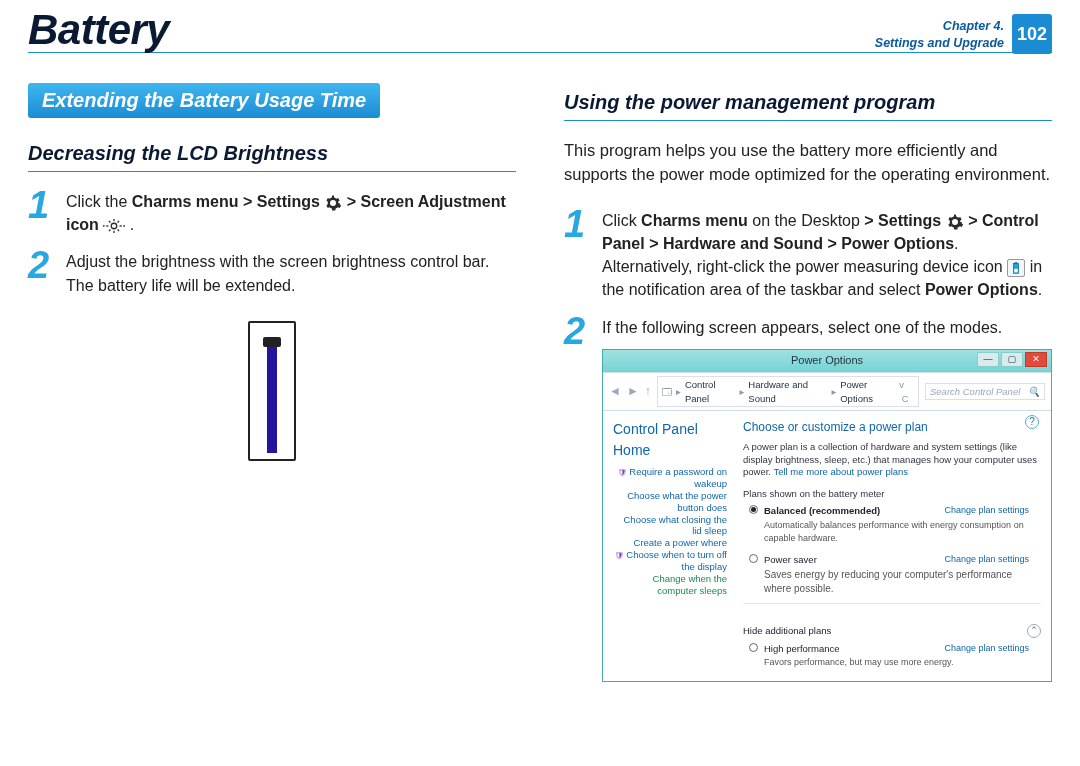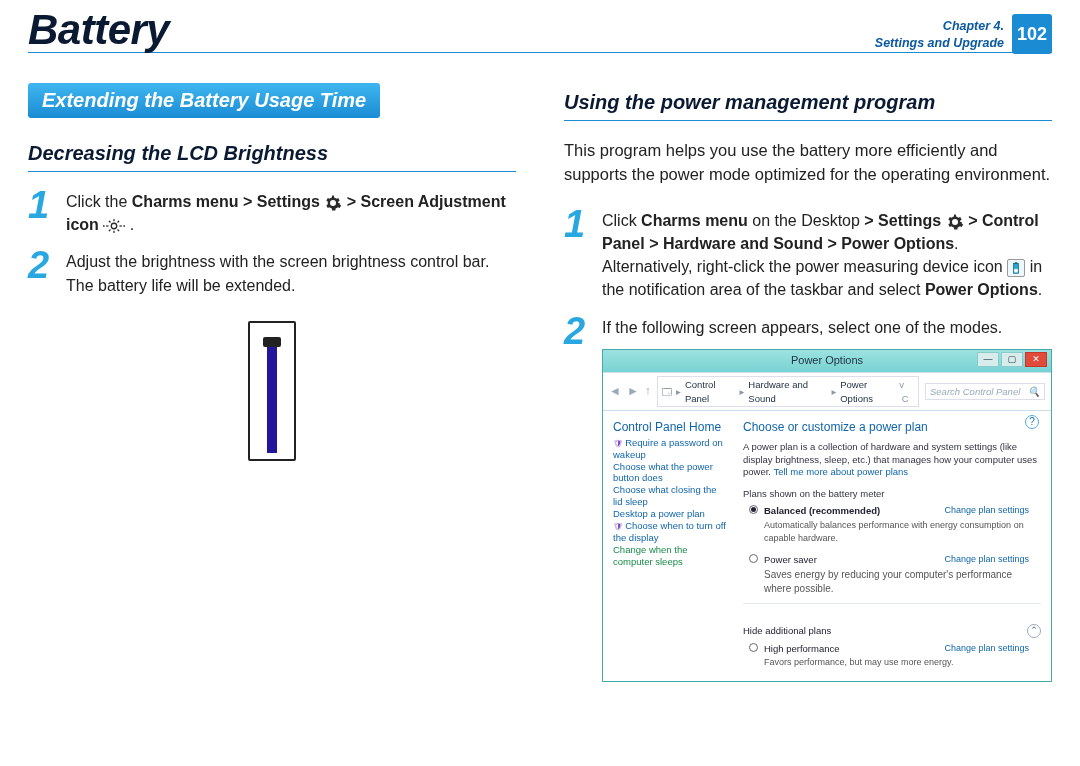--- a/index.html
+++ b/index.html
@@ -35,22 +35,22 @@
   .wbtn { width:22px; height:15px; background:#d8ecec; border:1px solid #8cc; font-size:9px; display:flex;align-items:center;justify-content:center;}
   .wbtn.cls{ background:#e24a3b; color:#fff; border-color:#c23a2b;}
   .pwin-nav { display:flex; align-items:center; gap:6px; background:#fff; border-top:1px solid #cde; border-bottom:1px solid #cde; padding:3px 6px; }
   .navarr { color:#9ab; font-size:12px; }
   .crumb { background:#fff; border:1px solid #dde; padding:1px 4px; flex:1; display:flex; gap:4px; align-items:center;}
   .crumb span{color:#234;}
   .crumb .sep{color:#89a;}
   .search { border:1px solid #dde; padding:1px 4px; width:120px; color:#9ab; font-style:italic; display:flex; justify-content:space-between;}
   .pwin-body { display:flex; }
   .pside { width:130px; border-right:0; padding:8px 6px 8px 10px; }
-  .pside .hd{ color:#16a; font-size:12px; }
-  .pside a{ display:block; color:#16a; margin:0 0; line-height:1.25; }
+  .pside .hd{ color:#16a; font-size:14px; margin-bottom:6px;}
+  .pside a{ display:block; color:#16a; margin:0 0; line-height:1.25;text-align:right; }
   .pside a.grn{ color:#1a8a4a; }
   .pside .shield::before{content:"🛡"; font-size:8px; margin-right:2px; filter:hue-rotate(60deg);}
   .pmain { flex:1; padding:8px 10px; position:relative;}
   .pmain .bhd{ color:#16a; font-size:12px; margin-bottom:4px;}
   .pmain .desc{ color:#334; line-height:1.35; margin-bottom:8px;}
   .pmain .desc .lk{color:#16a;}
   .pmain .sect{ color:#334; margin:6px 0 3px; font-size:9.5px;}
   .pmain .opt{ margin:3px 0 1px 6px; display:flex; align-items:flex-start; gap:6px;}
   .radio{ width:9px;height:9px;border:1px solid #667;border-radius:50%;margin-top:1px;flex:none;display:flex;align-items:center;justify-content:center;}
   .radio.sel::after{content:"";width:5px;height:5px;background:#223;border-radius:50%;}
@@ -172,21 +172,21 @@
                   <span>Search Control Panel</span>
                   <span>🔍</span>
                 </div>
             </div>
             <div class="pwin-body">
               <div class="pside">
                 <div class="hd">Control Panel Home</div>
                 <a class="shield">Require a password on wakeup</a>
                 <a>Choose what the power button does</a>
                 <a>Choose what closing the lid sleep</a>
-                <a>Desktop a power plan</a>
+                <a>Create a power where</a>
                 <a class="shield">Choose when to turn off the display</a>
                 <a class="grn">Change when the computer sleeps</a>
               </div>
               <div class="pmain">
                 <div class="helpq">?</div>
                 <div class="bhd">Choose or customize a power plan</div>
                 <div class="desc"><span>A power plan is a collection of hardware and system settings (like display brightness, sleep, etc.) that manages how your computer uses power. </span><span class="lk">Tell me more about power plans</span></div>
                 <div class="sect">Plans shown on the battery meter</div>
 
                 <div style="position:relative;">

